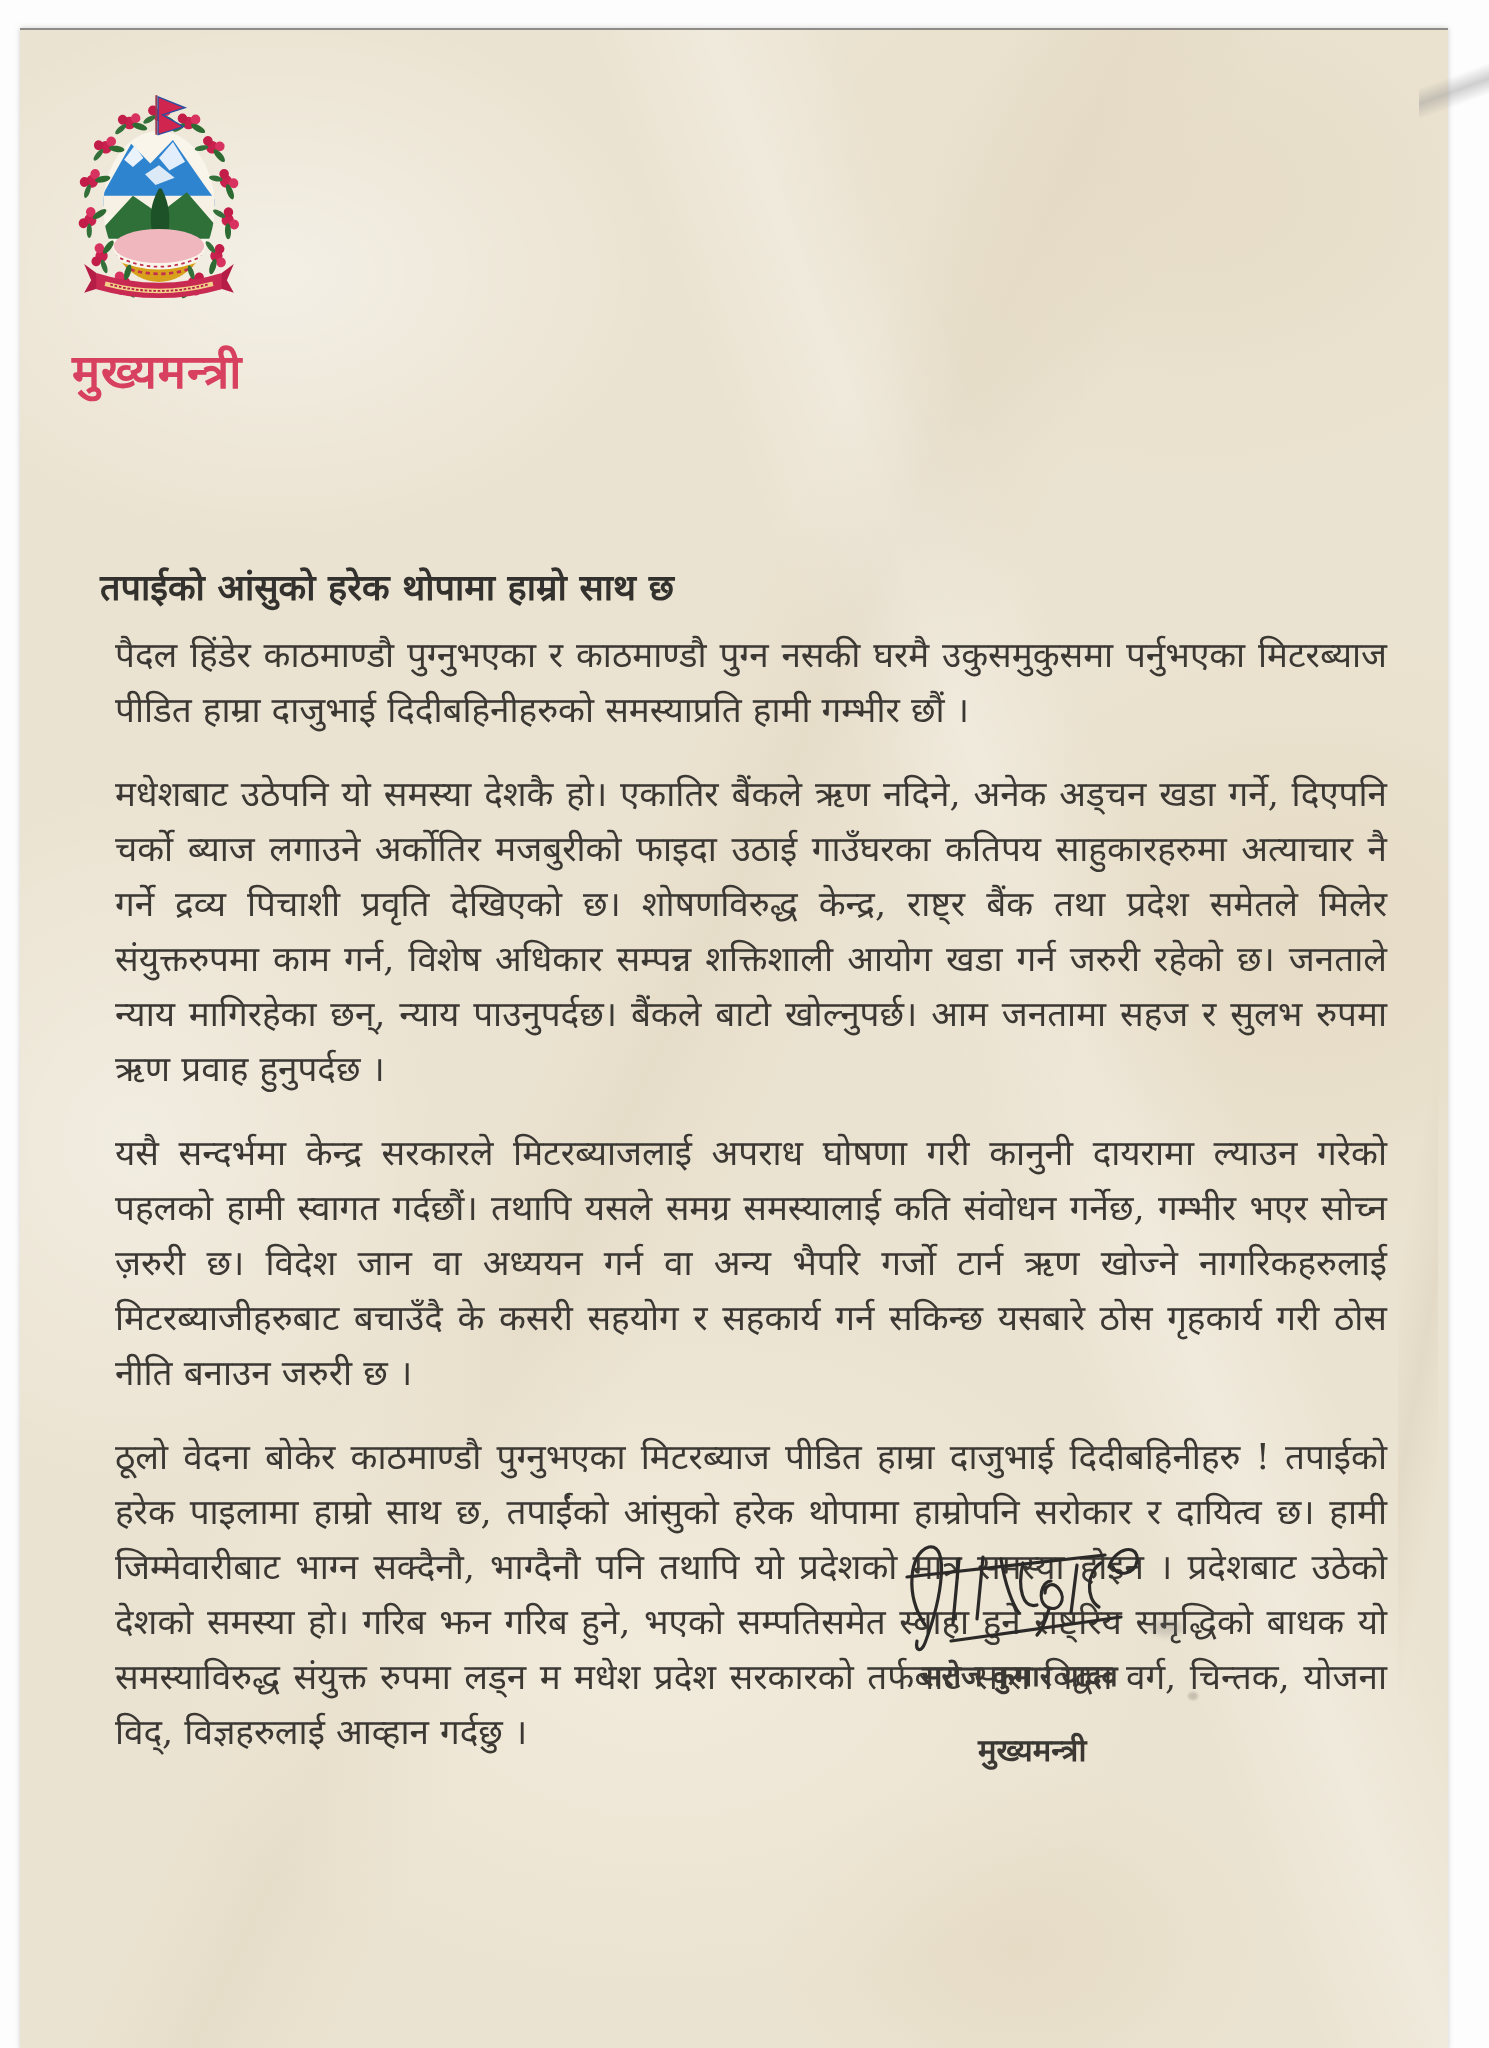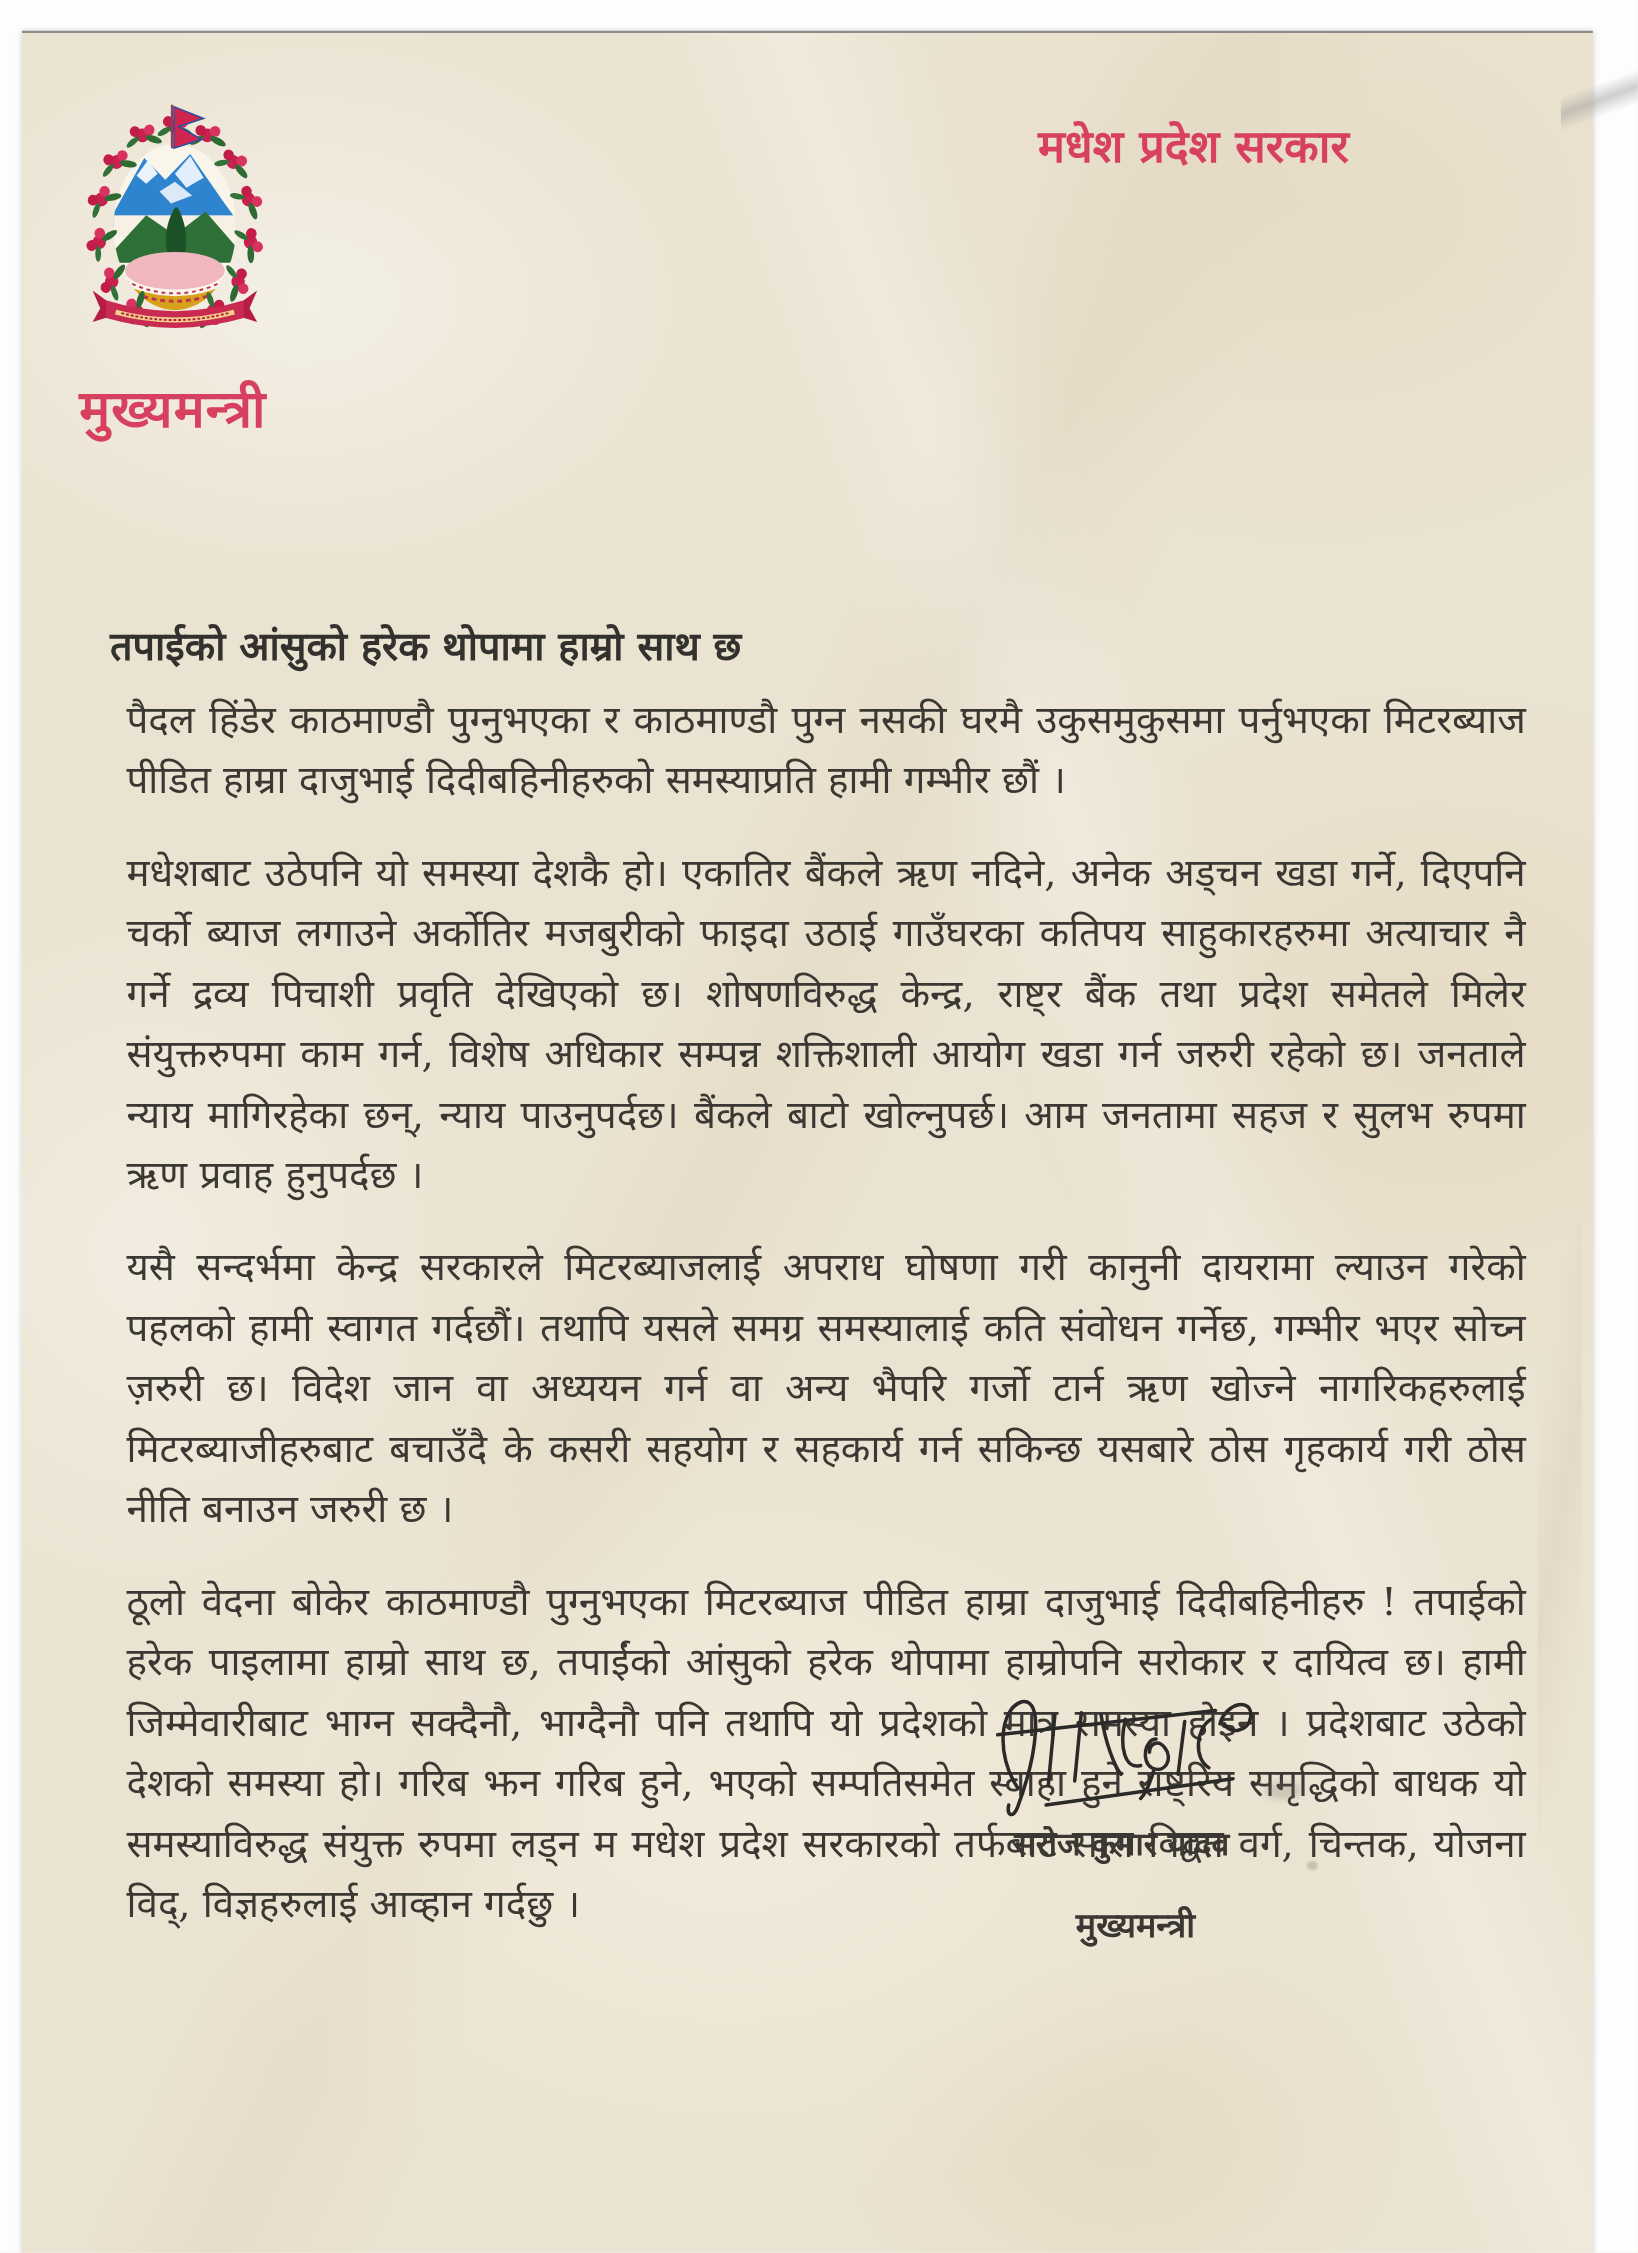--- a/index.html
+++ b/index.html
@@ -135,21 +135,20 @@
         <path d="M28,206 L14,196 L22,214 L14,228 L34,222 Z" fill="#b51d47"></path>
         <path d="M172,206 L186,196 L178,214 L186,228 L166,222 Z" fill="#b51d47"></path>
         <path d="M28,206 Q100,228 172,206 L172,224 Q100,244 28,224 Z" fill="#c92a52"></path>
         <path d="M38,218 Q100,234 162,218" stroke="#f3d08a" stroke-width="5" fill="none"></path>
         <path d="M44,219 Q100,233 156,219" stroke="#b51d47" stroke-width="2" fill="none" stroke-dasharray="3 2"></path>
       </g>
     </svg>
   </div>
 
   <div class="hdr-org">
-    <div class="l1">मधेश प्रदेश सरकार</div>
   </div>
 
   <div class="office-label">मुख्यमन्त्री</div>
 
   <div class="letter-title">तपाईको आंसुको हरेक थोपामा हाम्रो साथ छ</div>
 
   <div class="letter-body">
     <p>पैदल हिंडेर काठमाण्डौ पुग्नुभएका र काठमाण्डौ पुग्न नसकी घरमै उकुसमुकुसमा पर्नुभएका मिटरब्याज पीडित हाम्रा दाजुभाई दिदीबहिनीहरुको समस्याप्रति हामी गम्भीर छौं ।</p>
     <p>मधेशबाट उठेपनि यो समस्या देशकै हो। एकातिर बैंकले ऋण नदिने, अनेक अड्चन खडा गर्ने, दिएपनि चर्को ब्याज लगाउने अर्कोतिर मजबुरीको फाइदा उठाई गाउँघरका कतिपय साहुकारहरुमा अत्याचार नै गर्ने द्रव्य पिचाशी प्रवृति देखिएको छ। शोषणविरुद्ध केन्द्र, राष्ट्र बैंक तथा प्रदेश समेतले मिलेर संयुक्तरुपमा काम गर्न, विशेष अधिकार सम्पन्न शक्तिशाली आयोग खडा गर्न जरुरी रहेको छ। जनताले न्याय मागिरहेका छन्, न्याय पाउनुपर्दछ। बैंकले बाटो खोल्नुपर्छ। आम जनतामा सहज र सुलभ रुपमा ऋण प्रवाह हुनुपर्दछ ।</p>
     <p>यसै सन्दर्भमा केन्द्र सरकारले मिटरब्याजलाई अपराध घोषणा गरी कानुनी दायरामा ल्याउन गरेको पहलको हामी स्वागत गर्दछौं। तथापि यसले समग्र समस्यालाई कति संवोधन गर्नेछ, गम्भीर भएर सोच्न ज़रुरी छ। विदेश जान वा अध्ययन गर्न वा अन्य भैपरि गर्जो टार्न ऋण खोज्ने नागरिकहरुलाई मिटरब्याजीहरुबाट बचाउँदै के कसरी सहयोग र सहकार्य गर्न सकिन्छ यसबारे ठोस गृहकार्य गरी ठोस नीति बनाउन जरुरी छ ।</p>

